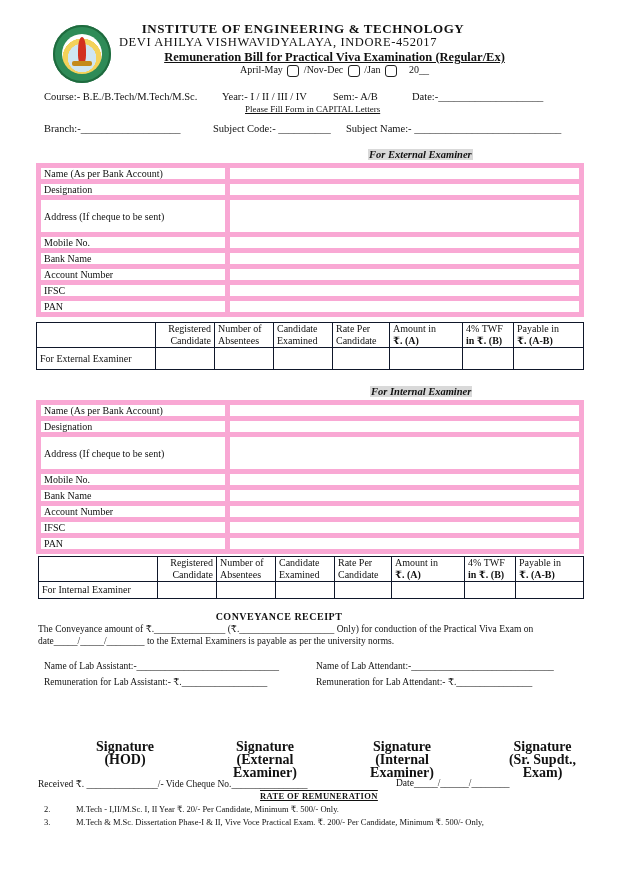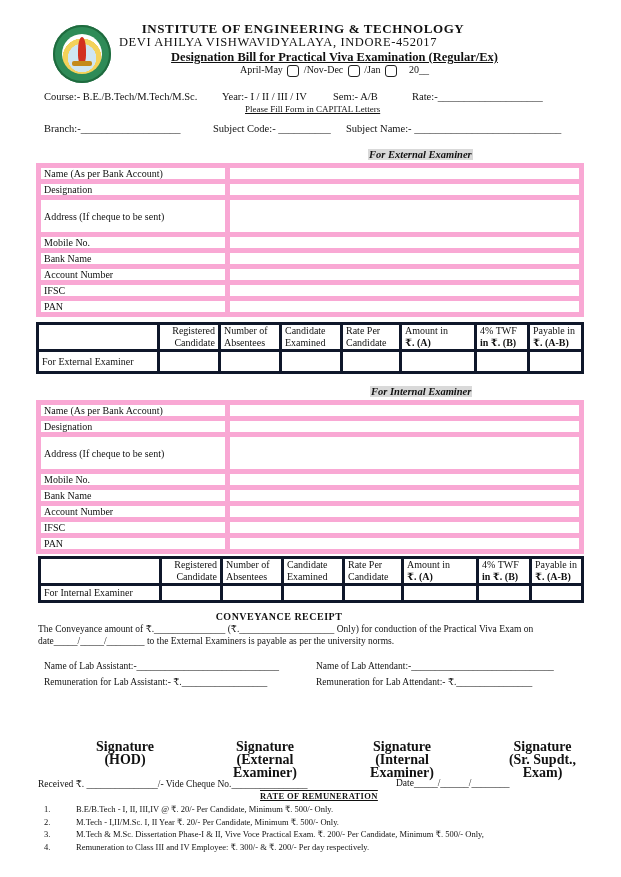--- a/index.html
+++ b/index.html
@@ -27,53 +27,53 @@
   .h2 { left:0; width:508px; top:35px; text-align:center; font-size:12.5px; letter-spacing:0.6px; padding-left:48px; box-sizing:border-box; }
   .h3 { left:0; width:621px; top:50px; text-align:center; font-weight:bold; font-size:12.5px; text-decoration:underline; padding-left:48px; box-sizing:border-box; }
   .h4 { left:0; width:621px; top:64px; text-align:center; font-size:10px; padding-left:48px; box-sizing:border-box; }
   .chk { display:inline-block; width:10px; height:10px; border:1px solid #222; border-radius:3px; vertical-align:middle; margin:0 2px; }
   .line { font-size:10.5px; white-space:nowrap; }
   .small-ul { font-size:9px; text-decoration:underline; }
   .shade { background:#d9d9d9; font-weight:bold; font-style:italic; font-size:10.5px; padding:0 1px; }
   table.form { position:absolute; border-collapse:collapse; font-size:10px; }
   table.form td { border:5px solid #f9a8d4; padding:0 3px; vertical-align:middle; }
   table.pay { position:absolute; border-collapse:collapse; font-size:10px; }
-  table.pay td { border:3px solid #0f172a; padding:0 3px; vertical-align:top; line-height:12px; }
+  table.pay td { border:1px solid #0f172a; padding:0 3px; vertical-align:top; line-height:12px; }
   table.pay td.r { text-align:right; }
   b.rs { font-weight:bold; }
   .sig { position:absolute; top:740px; text-align:center; font-weight:bold; font-size:14px; line-height:13px; }
   .title-c { font-weight:bold; font-size:10px; letter-spacing:0.5px; }
   ol.rates { position:absolute; left:44px; top:803px; margin:0; padding:0; list-style:none; font-size:8.5px; line-height:12.5px; }
   ol.rates li span.n { display:inline-block; width:32px; }
 </style>
 </head>
 <body>
 
 <div class="abs logo">
   <div class="inner"></div>
   <div class="flame"></div>
   <div class="base"></div>
 </div>
 <div class="abs h1">INSTITUTE OF ENGINEERING &amp; TECHNOLOGY</div>
 <div class="abs h2">DEVI AHILYA VISHWAVIDYALAYA, INDORE-452017</div>
-<div class="abs h3">Designation Bill for Practical Viva Examination (Regular/Ex)</div>
+<div class="abs h3">Remuneration Bill for Practical Viva Examination (Regular/Ex)</div>
 <div class="abs h4">
   <span>April-May</span>
   <span class="chk"></span>
   <span>/Nov-Dec</span>
   <span class="chk"></span>
   <span>/Jan</span>
   <span class="chk"></span>
   &nbsp;&nbsp;&nbsp;<span>20__</span>
 </div>
 
 <div class="abs line" style="left:44px; top:91px;">Course:- B.E./B.Tech/M.Tech/M.Sc.</div>
 <div class="abs line" style="left:222px; top:91px;">Year:- I  / II  / III  / IV</div>
 <div class="abs line" style="left:333px; top:91px;">Sem:- A/B</div>
-<div class="abs line" style="left:412px; top:91px;">Rate:-____________________</div>
+<div class="abs line" style="left:412px; top:91px;">Date:-____________________</div>
 <div class="abs small-ul" style="left:245px; top:104px;">Please Fill Form in CAPITAL Letters</div>
 <div class="abs line" style="left:44px; top:123px;">Branch:-___________________</div>
 <div class="abs line" style="left:213px; top:123px;">Subject Code:- __________</div>
 <div class="abs line" style="left:346px; top:123px;">Subject Name:- ____________________________</div>
 
 <div class="abs shade" style="left:368px; top:149px;">For External Examiner</div>
 <table class="form" style="left:36px; top:163px; width:548px;">
   <tbody>
       <tr style="height:15px;">
         <td style="width:178px;">Name (As per Bank Account)</td>
@@ -222,17 +222,15 @@
 <div class="sig" style="left:490px; width:105px;">
   <div>Signature</div>
     <div>(Sr. Supdt., Exam)</div>
 </div>
 
 <div class="abs line" style="left:38px; top:778px; font-size:9.5px;">Received ₹. _______________/-  Vide Cheque No.________________</div>
 <div class="abs line" style="left:396px; top:778px; font-size:9.5px;">Date_____/______/________</div>
 
 <div class="abs" style="left:260px; top:791px; font-size:8.5px; font-weight:bold; letter-spacing:0.4px; text-decoration:overline underline;">RATE OF REMUNERATION</div>
 <ol class="rates">
-  <li><span class="n">1.</span><span>B.E/B.Tech - I, II, III,IV  @ ₹. 20/- Per Candidate, Minimum ₹. 500/- Only.</span></li>
   <li><span class="n">2.</span><span>M.Tech - I,II/M.Sc. I, II Year ₹. 20/- Per Candidate, Minimum ₹. 500/- Only.</span></li>
   <li><span class="n">3.</span><span>M.Tech &amp; M.Sc. Dissertation Phase-I &amp; II, Vive Voce Practical Exam. ₹. 200/- Per Candidate, Minimum ₹. 500/- Only,</span></li>
-  <li><span class="n">4.</span><span>Remuneration to Class III and IV Employee: ₹. 300/- &amp; ₹. 200/- Per day respectively.</span></li>
 </ol>
 
 </body></html>

